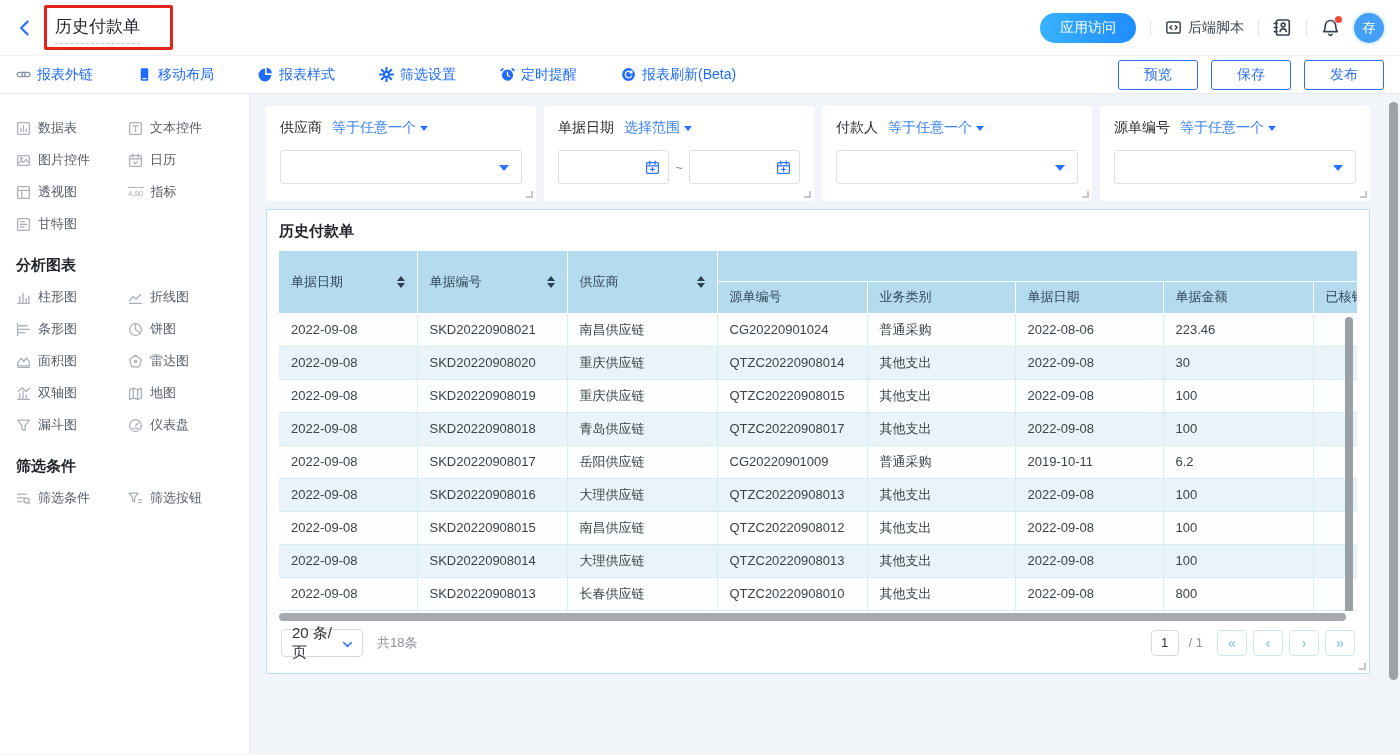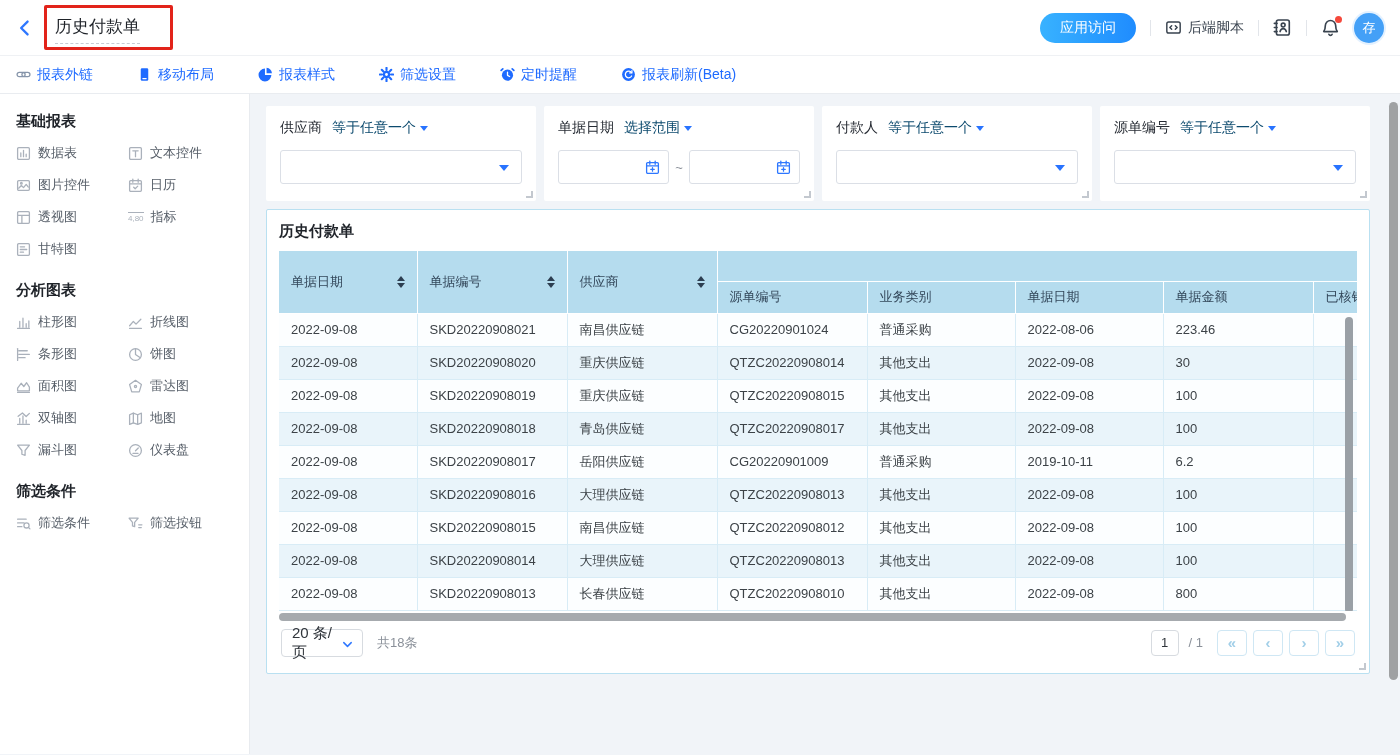--- a/index.html
+++ b/index.html
@@ -39,21 +39,21 @@
   .ind-ic { font-size:8px; color:#aab1bb; border-top:1px solid #aab1bb; padding-top:1px; letter-spacing:0; }
 
   .canvas { flex:1; position:relative; padding:12px 18px 0 16px; background:#f1f4f8; overflow:hidden; }
   .page-scroll { position:absolute; right:2px; top:8px; width:9px; height:578px; background:#9fa1a3; border-radius:5px; }
 
   
   .filter-row { display:flex; gap:8px; margin-bottom:8px; }
   .fcard { width:270px; height:95px; background:#fff; border-radius:2px; position:relative; padding:13px 14px 0; }
   .fhead { display:flex; align-items:center; gap:10px; margin-bottom:13px; font-size:14px; }
   .flabel { color:#262b33; }
-  .fop { color:#0c4a6e; cursor:pointer; display:flex; align-items:center; gap:4px; }
+  .fop { color:#3b82f6; cursor:pointer; display:flex; align-items:center; gap:4px; }
   .caret { width:0; height:0; border-left:5px solid transparent; border-right:5px solid transparent; border-top:6px solid #2873ff; }
   .fselect { height:34px; border:1px solid #dbdfe6; border-radius:3px; position:relative; background:#fff; cursor:pointer; }
   .fselect .caret { position:absolute; right:12px; top:14px; }
   .dates { display:flex; align-items:center; gap:6px; }
   .dinput { flex:1; height:34px; border:1px solid #dbdfe6; border-radius:3px; position:relative; background:#fff; cursor:text; }
   .dinput .ic { position:absolute; right:8px; top:9px; color:#2e77ff; }
   .dsep { color:#8b9099; }
   .rz { position:absolute; right:3px; bottom:3px; width:7px; height:7px; border-right:2px solid #c3c8cf; border-bottom:2px solid #c3c8cf; cursor:nwse-resize; }
 
   
@@ -183,26 +183,30 @@
         <span class="" style="display:flex">
           <svg class="ic " width="15" height="15" viewBox="0 0 14 14" fill="none" stroke="currentColor" stroke-width="1.2" stroke-linecap="round" stroke-linejoin="round">
             <circle cx="7" cy="7" r="6" fill="currentColor" stroke="none"></circle>
             <path d="M9.7 5.2A3.1 3.1 0 109.9 8.4" stroke="#fff" fill="none"></path>
             <path d="M10.2 3.4v2.1H8.1" stroke="#fff" fill="none"></path>
           </svg>
         </span>
         <span>报表刷新(Beta)</span>
       </div>
     </div>
+  <div class="subbar-right">
+    <button class="obtn">预览</button>
+    <button class="obtn">保存</button>
+    <button class="obtn">发布</button>
+  </div>
 </div>
 
 <div class="main">
   <div class="sidebar" id="sidebar-sections">
       <div class="sec">
-        <div class="sec-title">基础报表</div>
         <div class="sec-grid">
           <div class="side-item">
             <svg class="ic " width="15" height="15" viewBox="0 0 14 14" fill="none" stroke="currentColor" stroke-width="1.2" stroke-linecap="round" stroke-linejoin="round">
               <rect x="1.5" y="1.5" width="11" height="11" rx="1"></rect>
               <path d="M4.5 10V6.5M7 10V4M9.5 10V7.5"></path>
             </svg>
             <span>数据表</span>
           </div>
           <div class="side-item">
             <svg class="ic " width="15" height="15" viewBox="0 0 14 14" fill="none" stroke="currentColor" stroke-width="1.2" stroke-linecap="round" stroke-linejoin="round">

